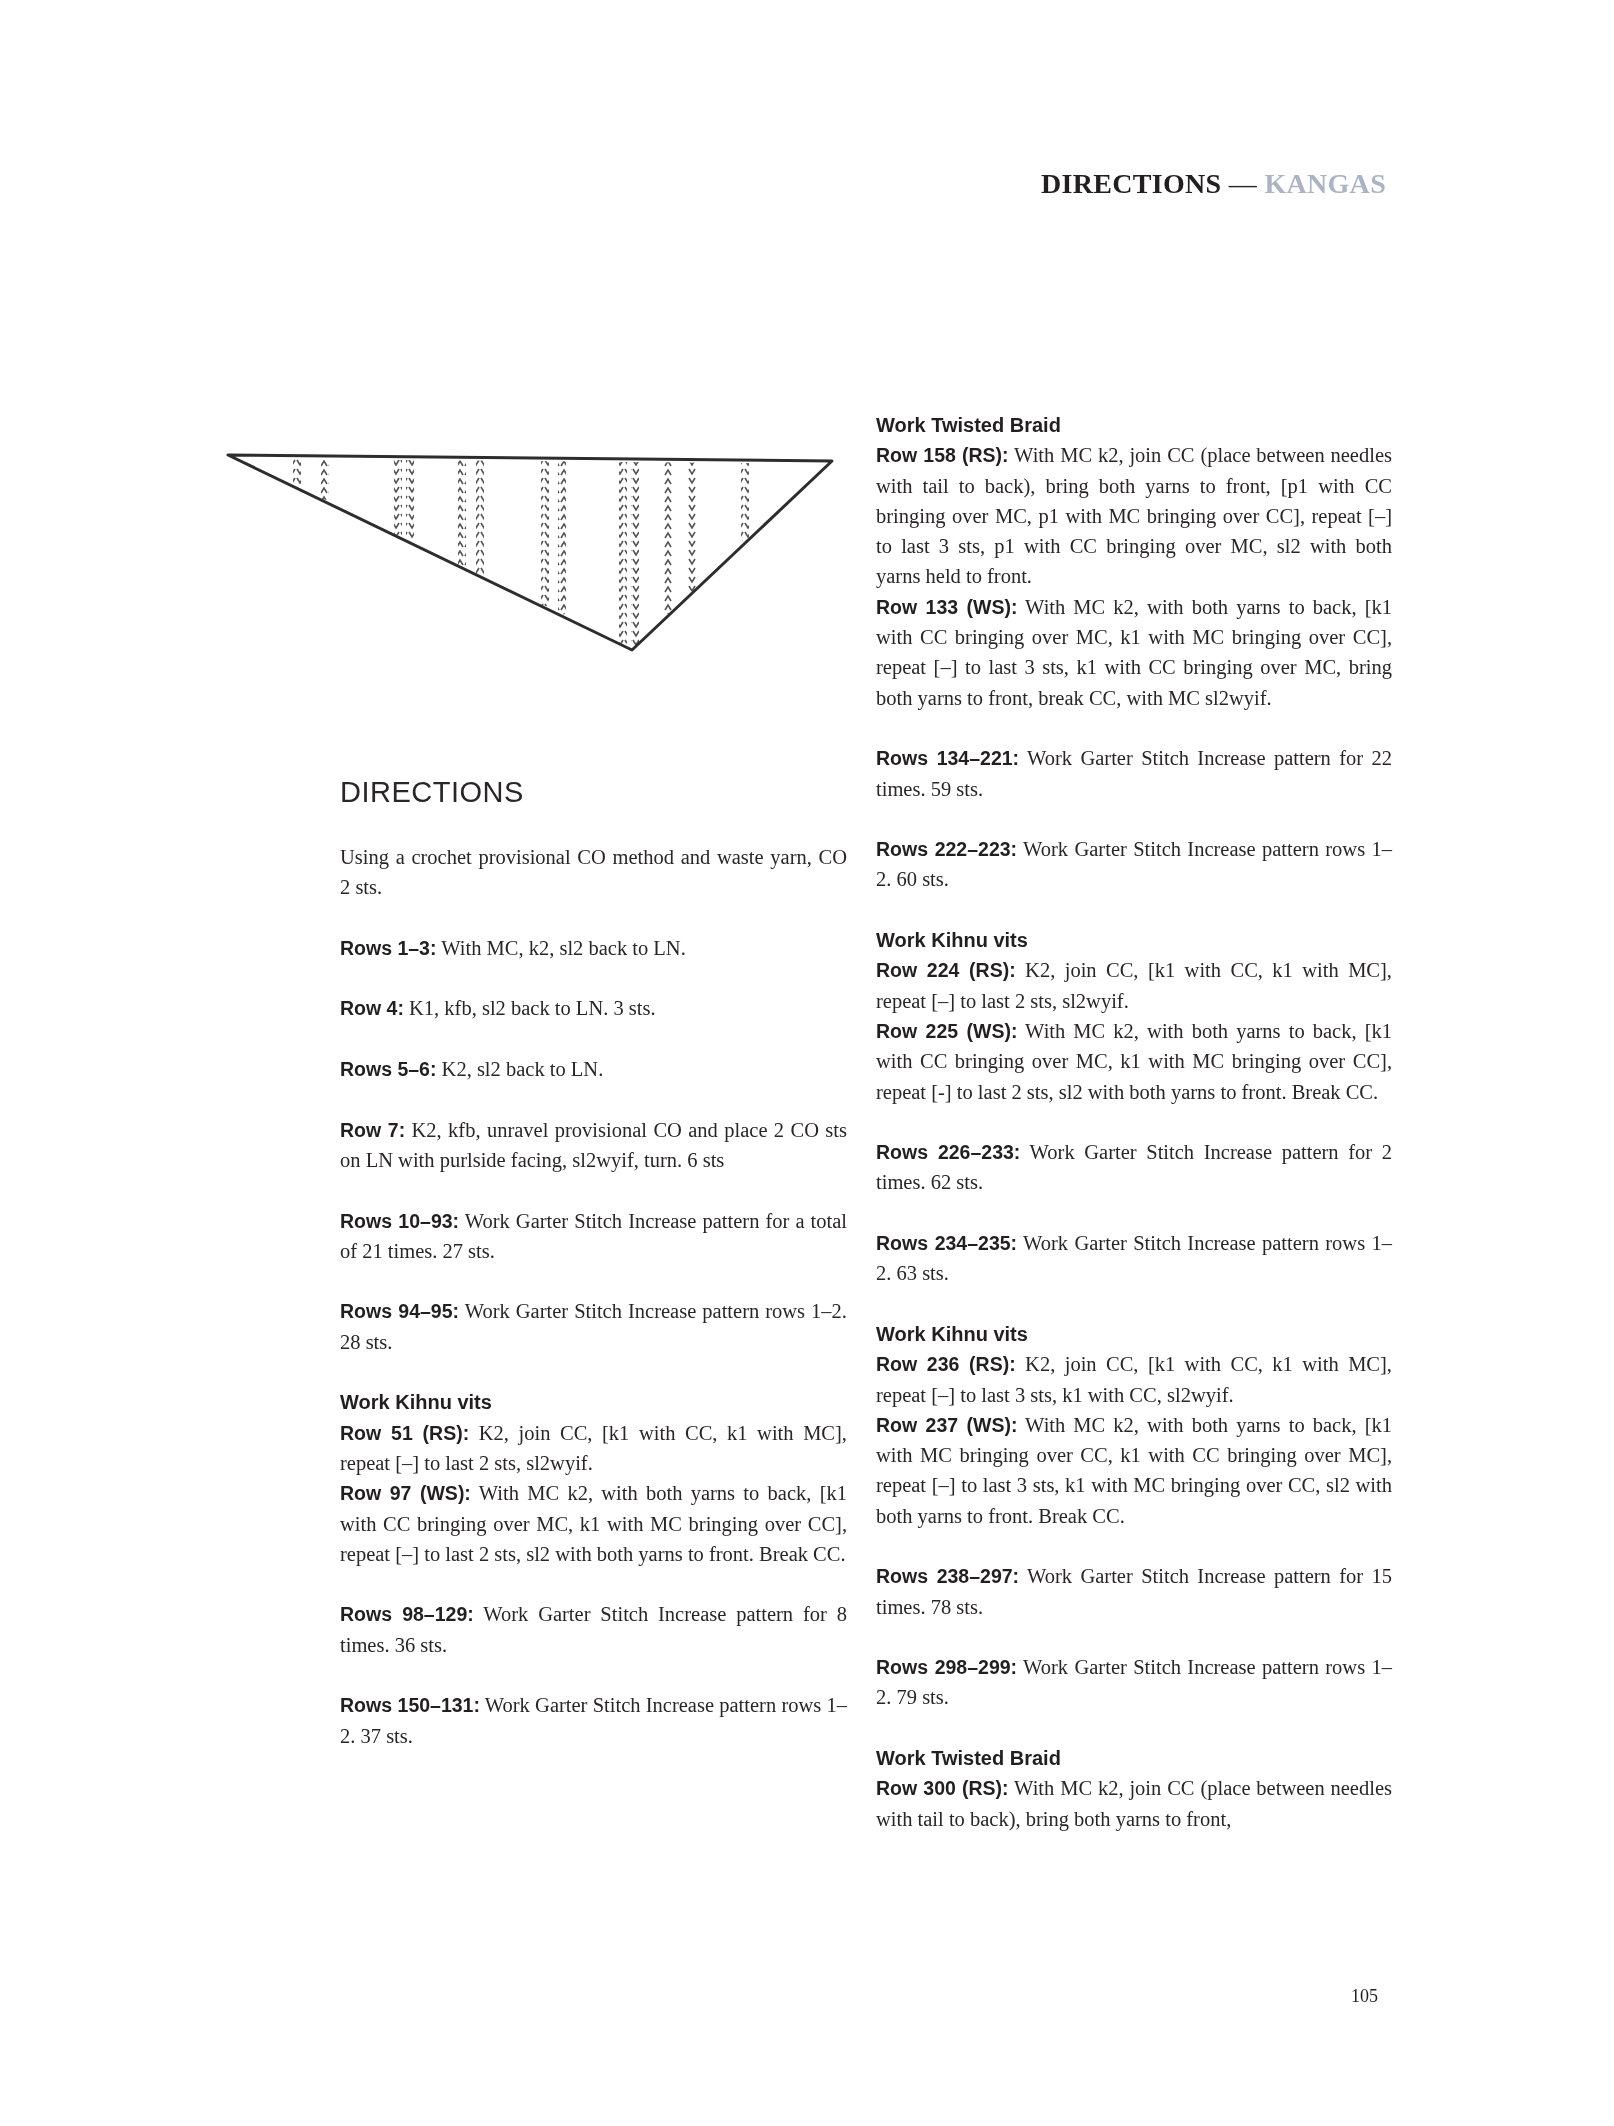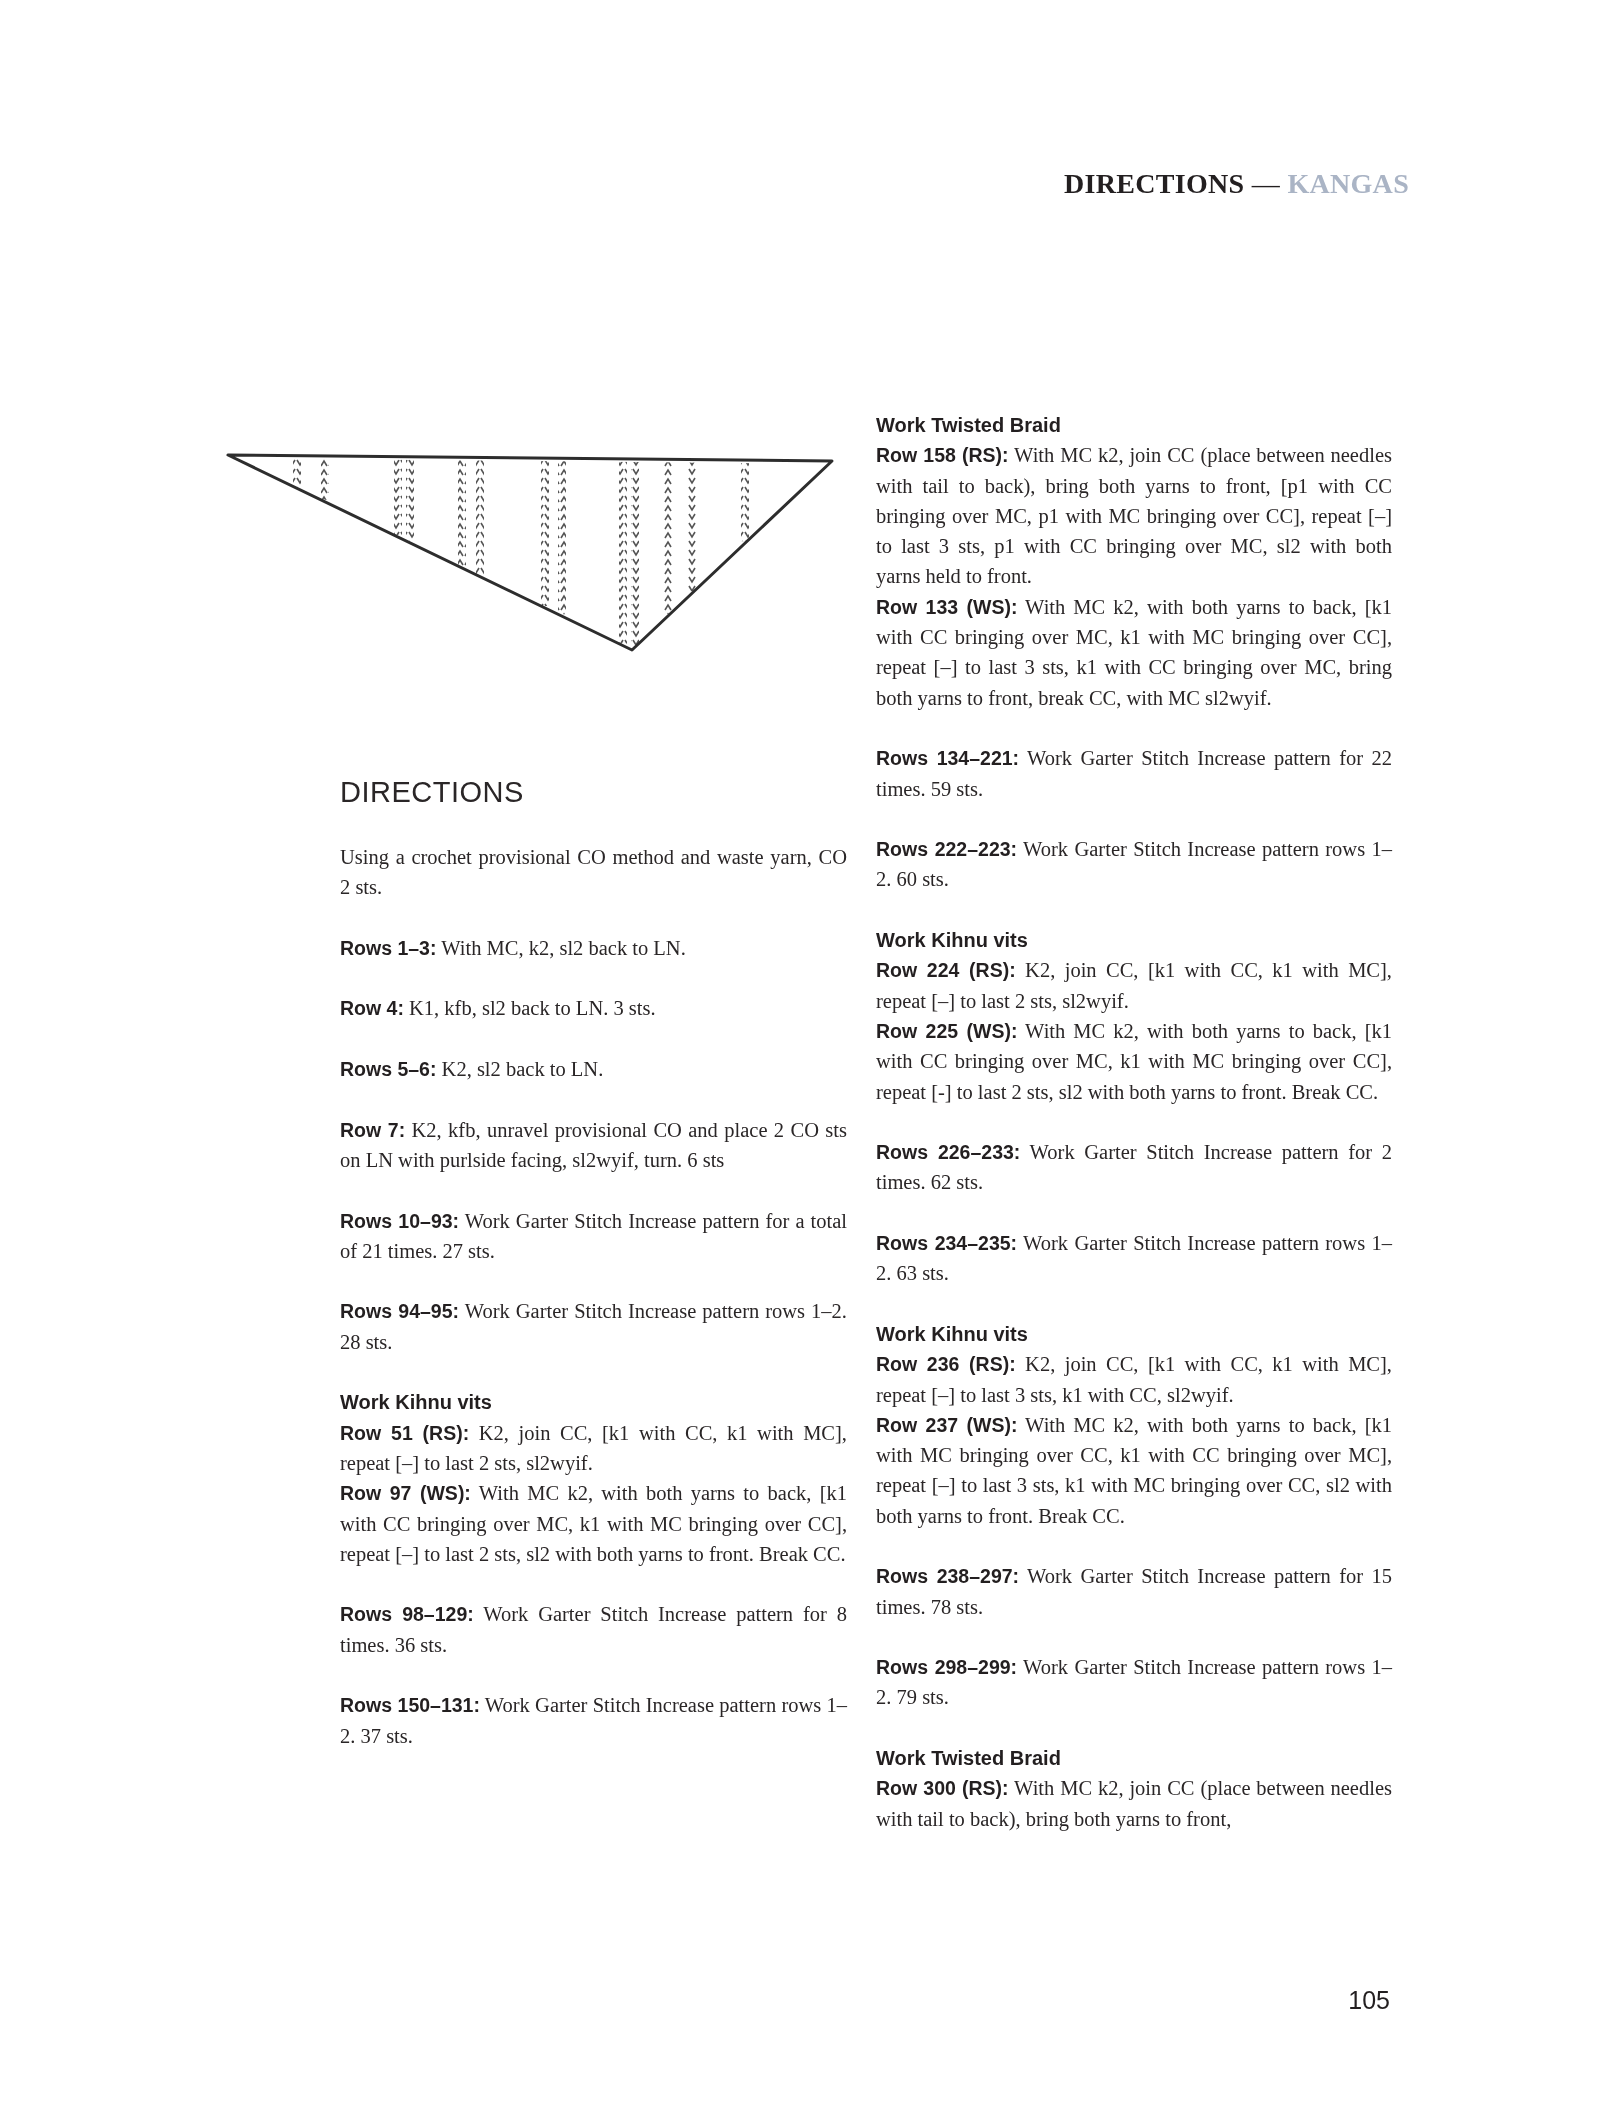--- a/index.html
+++ b/index.html
@@ -2,21 +2,21 @@
 <html><head>
 <meta charset="utf-8">
 <style>
   html, body { margin: 0; padding: 0; background: #ffffff; }
   body {
     width: 1614px; height: 2126px; position: relative; overflow: hidden;
     color: #231f20;
     font-family: "DejaVu Serif", "Liberation Serif", serif;
   }
   .running-head {
-    position: absolute; right: 205px; top: 168px;
+    position: absolute; right: 228px; top: 168px;
     font-family: "Liberation Serif", serif;
     font-weight: bold; font-size: 28px; letter-spacing: 0.3px;
     white-space: nowrap;
   }
   .running-head .rh-section { color: #231f20; }
   .running-head .rh-dash { color: #231f20; font-weight: normal; }
   .running-head .rh-pattern { color: #aab4c5; }
 
   .diagram { position: absolute; left: 220px; top: 445px; width: 620px; height: 215px; }
 
@@ -38,22 +38,22 @@
   .para.tight { margin-bottom: 0; }
   .lbl {
     font-family: "Liberation Sans", sans-serif; font-weight: bold;
     font-size: 19.5px; color: #231f20;
   }
   .subhead {
     font-family: "Liberation Sans", sans-serif; font-weight: bold;
     font-size: 20px; margin: 0; color: #231f20;
   }
   .page-number {
-    position: absolute; right: 224px; top: 1986px;
-    font-family: Liberation Sans, sans-serif; font-size: 25px; color: #231f20;
+    position: absolute; right: 236px; top: 1986px;
+    font-family: Liberation Serif, serif; font-size: 18px; color: #231f20;
   }
 </style>
 </head>
 <body>
 
 <div class="running-head">
   <span class="rh-section">DIRECTIONS</span>
   <span class="rh-dash">—</span>
   <span class="rh-pattern">KANGAS</span>
 </div>

